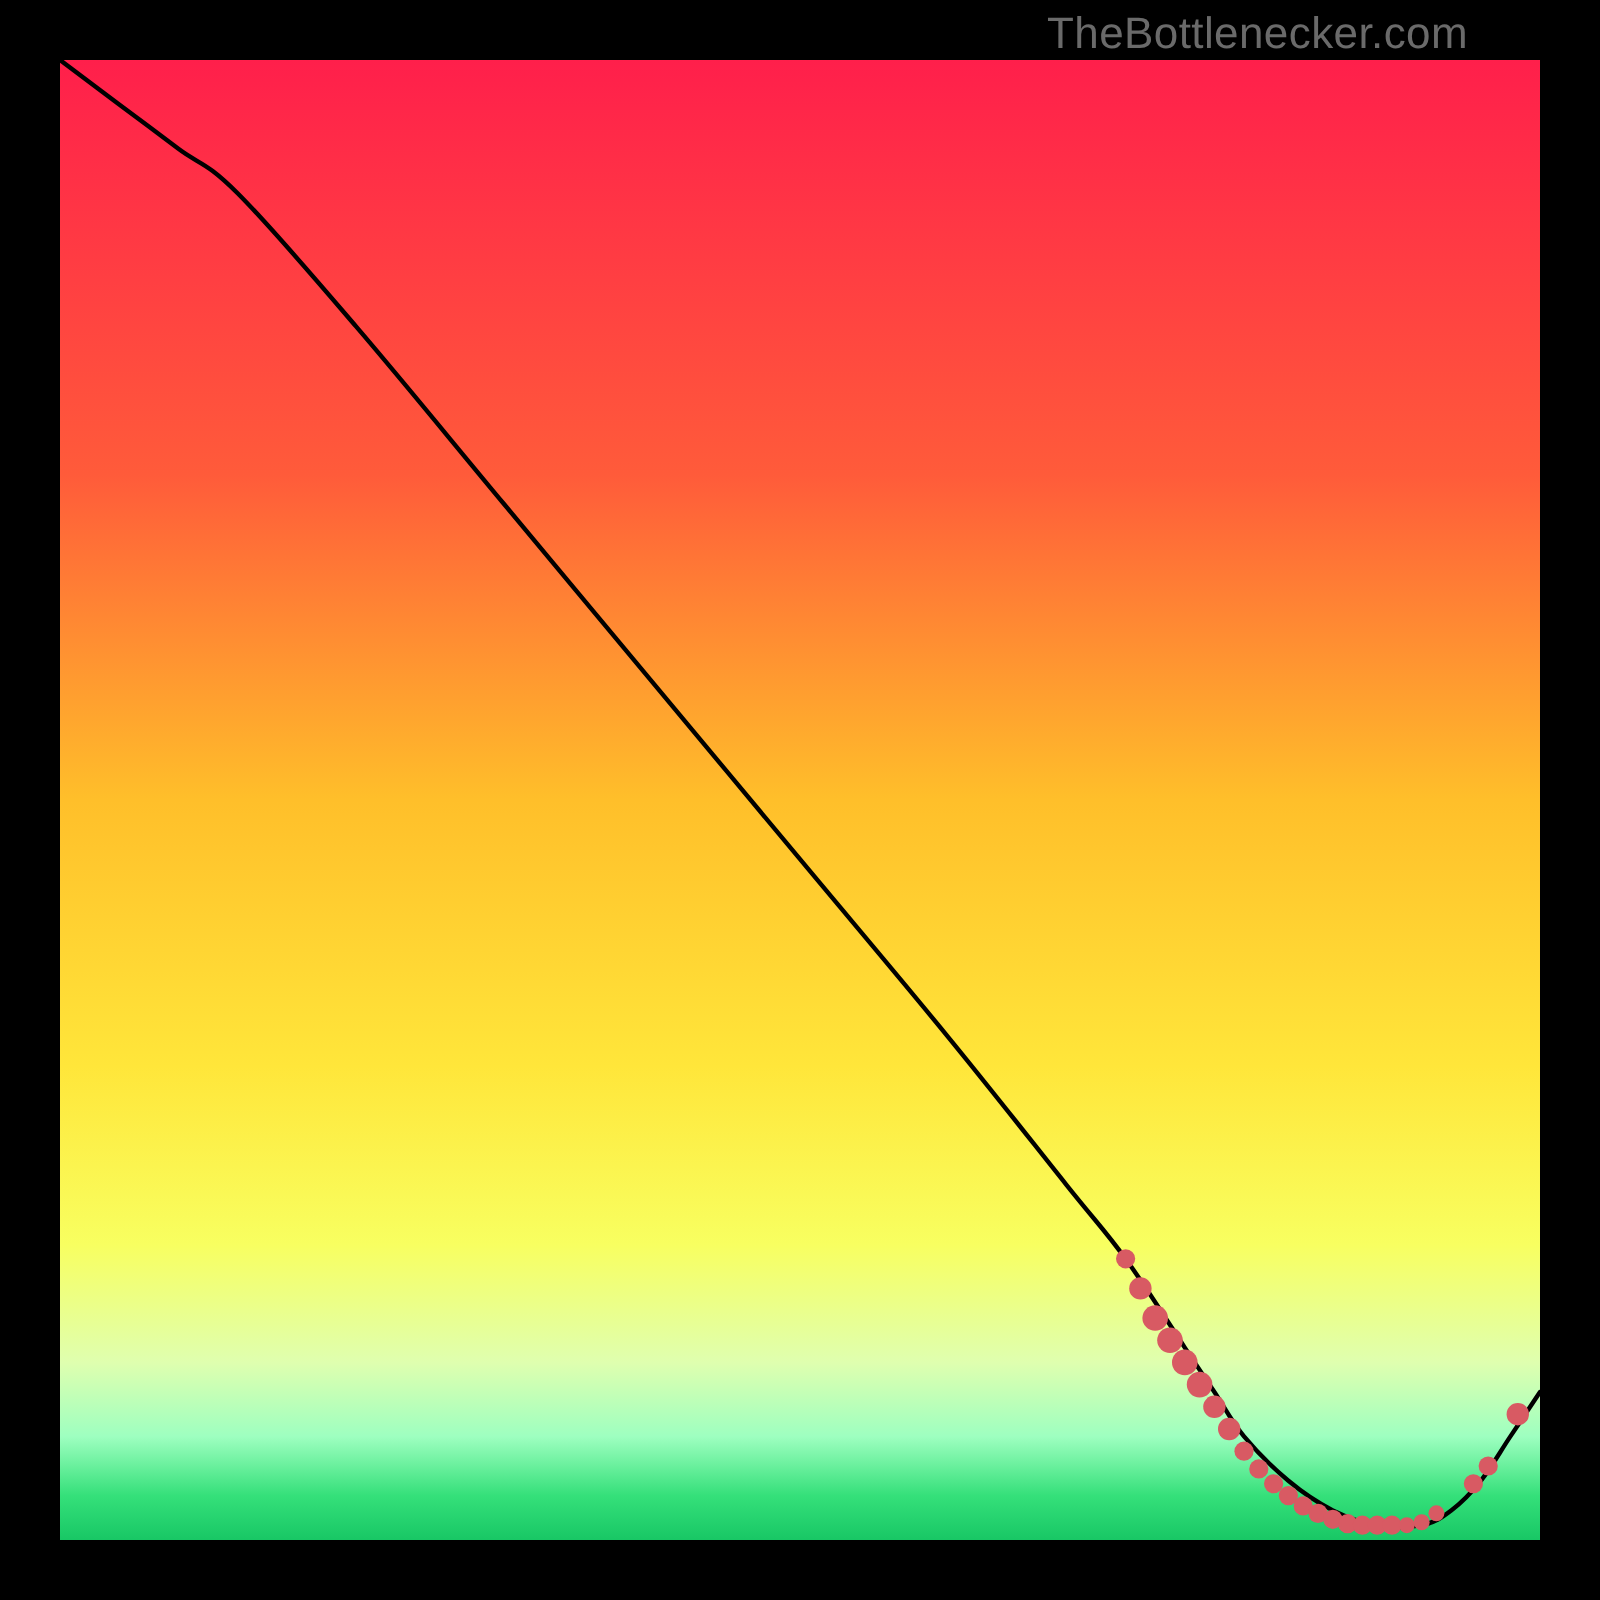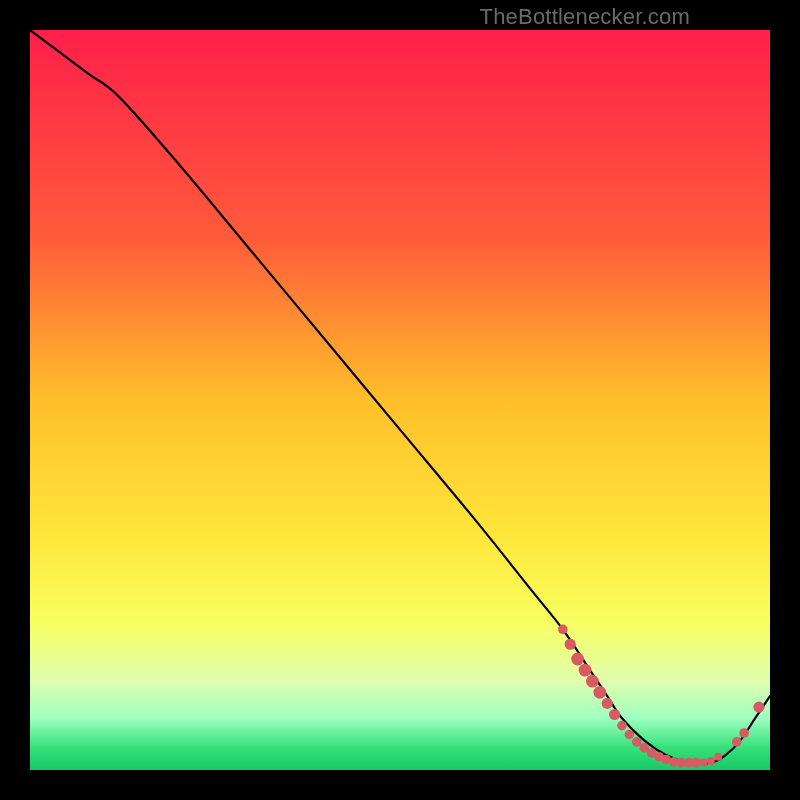--- a/index.html
+++ b/index.html
@@ -9,20 +9,21 @@
     height: 800px;
     background: #000;
     overflow: hidden;
     font-family: Arial, Helvetica, sans-serif;
   }
   .outer {
     position: relative;
     width: 700px;
     height: 800px;
     background: #000;
+    padding-left: 44px;
   }
   .watermark {
     position: absolute;
     top: 4px;
     right: 10px;
     color: #6a6a6a;
     font-size: 22px;
     font-weight: 500;
     letter-spacing: 0.2px;
     z-index: 10;

